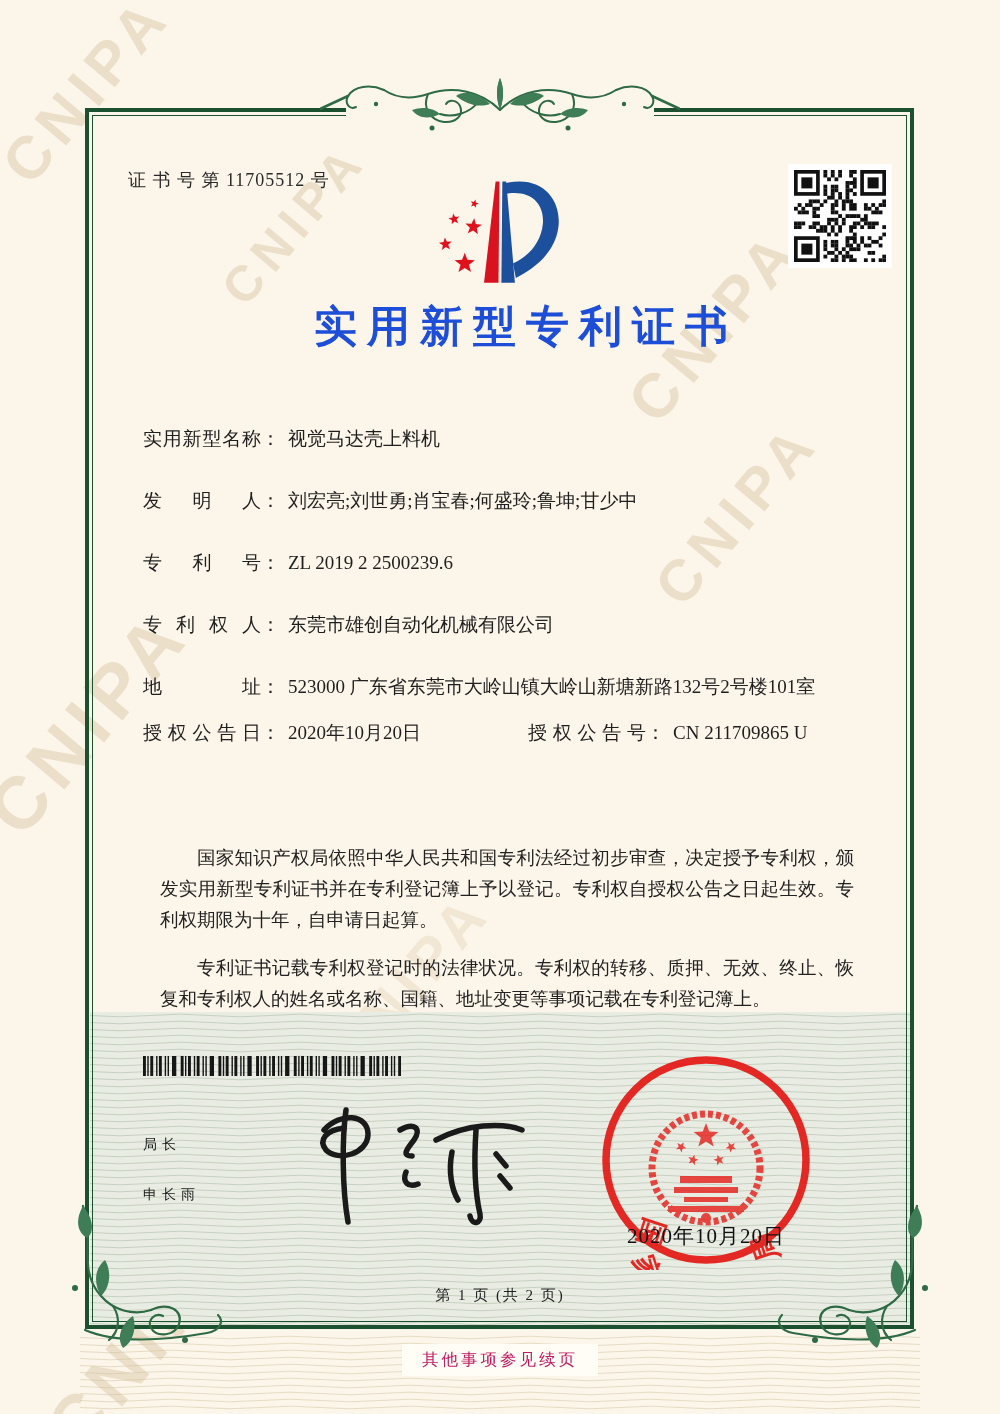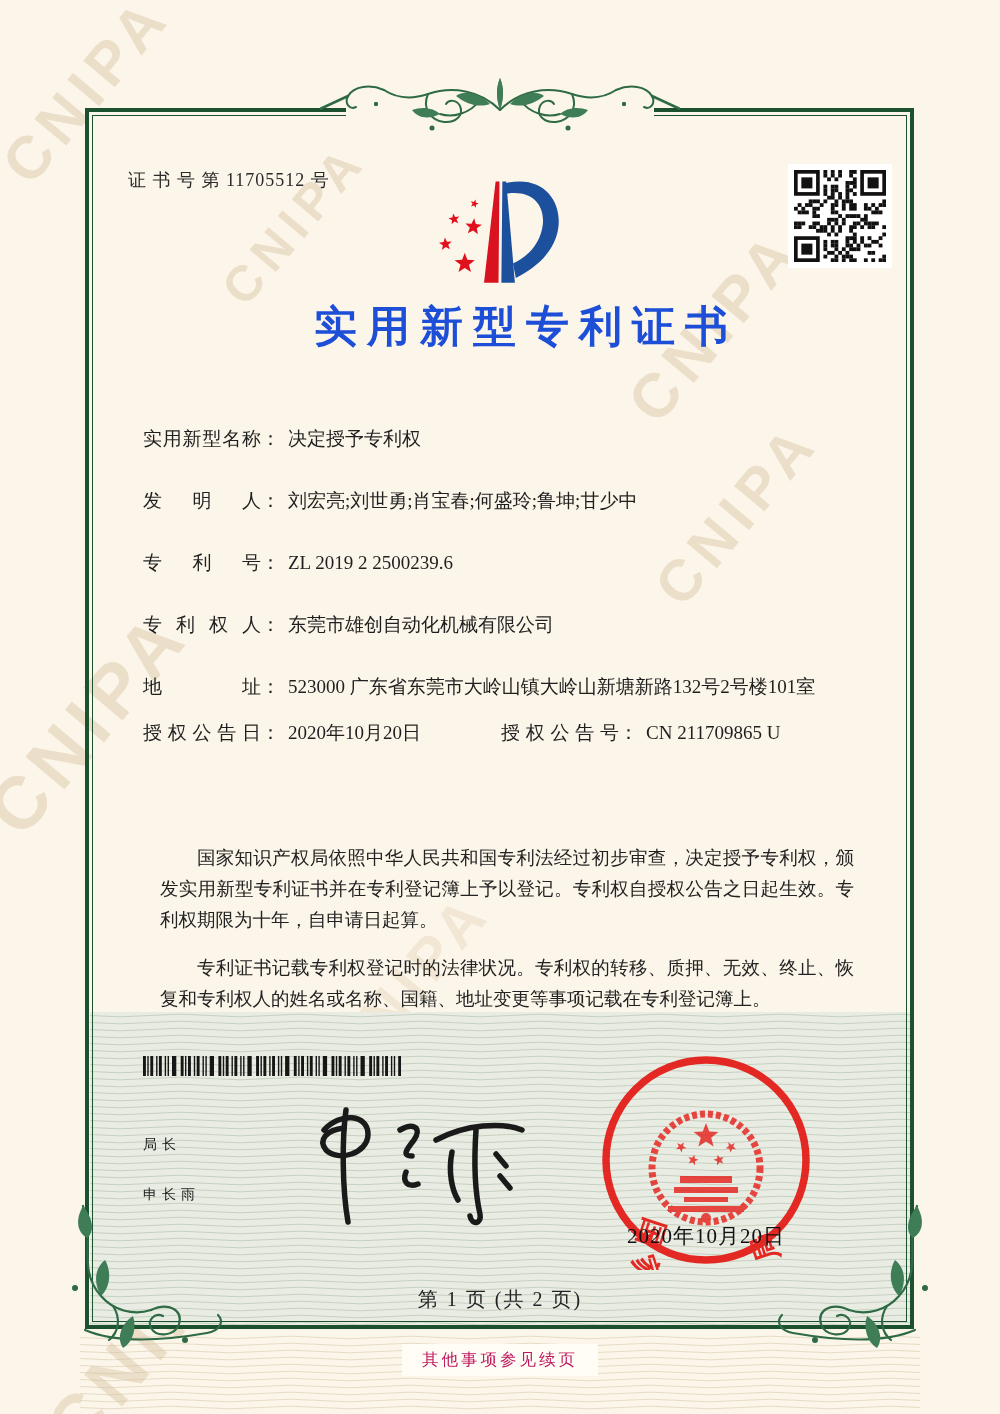--- a/index.html
+++ b/index.html
@@ -55,21 +55,21 @@
   .frow{margin-bottom:34px;line-height:28px;white-space:nowrap;}
   .frow.addr{margin-bottom:18px;}
   .flabel{
     display:inline-block;width:118px;
     text-align:justify;text-align-last:justify;vertical-align:top;
   }
   .fcolon{display:inline-block;vertical-align:top;margin-right:8px;}
   .fvalue{display:inline-block;vertical-align:top;max-width:600px;white-space:normal;}
   .fvalue.wide{width:580px;}
   .grantrow{position:relative;white-space:nowrap;}
-  .grant2{position:absolute;left:358px;top:0;font-family:Liberation Serif, serif;}
+  .grant2{position:absolute;left:385px;top:0;font-family:Liberation Serif, serif;}
   
   .bodytext{
     position:absolute;left:143px;top:826px;width:728px;z-index:4;
     font-size:18.5px;line-height:31px;text-align:justify;color:#222;
   }
   .bodytext p{margin:17px;text-indent:2em;}
   
   .greenband{
     position:absolute;left:90px;top:1012px;width:820px;height:313px;
     background:#e9ece3;z-index:2;
@@ -82,21 +82,21 @@
   .officer.t1{top:1136px;}
   .officer.t2{top:1186px;text-align:center;}
   .signature{position:absolute;left:280px;top:1096px;z-index:4;}
   .seal{position:absolute;left:596px;top:1050px;z-index:4;}
   .sealdate{
     position:absolute;left:608px;top:1222px;width:196px;text-align:center;z-index:5;
     font-size:21px;letter-spacing:1px;color:#111;
   }
   .pageinfo{
     position:absolute;left:0;top:1286px;width:1000px;text-align:center;z-index:4;
-    font-size:20px;letter-spacing:2px;color:#222;
+    font-size:15px;letter-spacing:2px;color:#222;
   }
   
   .footerstrip{position:absolute;left:80px;top:1334px;width:840px;height:78px;z-index:2;}
   .footnote{
     position:absolute;left:0;top:1344px;width:1000px;text-align:center;z-index:4;
   }
   .footnote span{
     display:inline-block;background:#fffdf6;padding:5px 20px;
     font-size:16.5px;letter-spacing:3px;color:#be185d;
   }
@@ -410,21 +410,21 @@
       <rect x="0" y="66.24000000000001" width="25.76" height="25.76" fill="#111"></rect>
       <rect x="3.68" y="69.92" width="18.400000000000002" height="18.400000000000002" fill="#fff"></rect>
       <rect x="7.36" y="73.60000000000001" width="11.040000000000001" height="11.040000000000001" fill="#111"></rect>
     </svg>
 </div>
 
 <div class="title">实用新型专利证书</div>
 
 <div class="fields">
   <div class="frow">
-    <span class="flabel">实用新型名称</span><span class="fcolon">：</span><span class="fvalue">决定授予专利权</span>
+    <span class="flabel">实用新型名称</span><span class="fcolon">：</span><span class="fvalue">视觉马达壳上料机</span>
   </div>
   <div class="frow">
     <span class="flabel">发明人</span><span class="fcolon">：</span><span class="fvalue">刘宏亮;刘世勇;肖宝春;何盛玲;鲁坤;甘少中</span>
   </div>
   <div class="frow">
     <span class="flabel">专利号</span><span class="fcolon">：</span><span class="fvalue">ZL 2019 2 2500239.6</span>
   </div>
   <div class="frow">
     <span class="flabel">专利权人</span><span class="fcolon">：</span><span class="fvalue">东莞市雄创自动化机械有限公司</span>
   </div>

